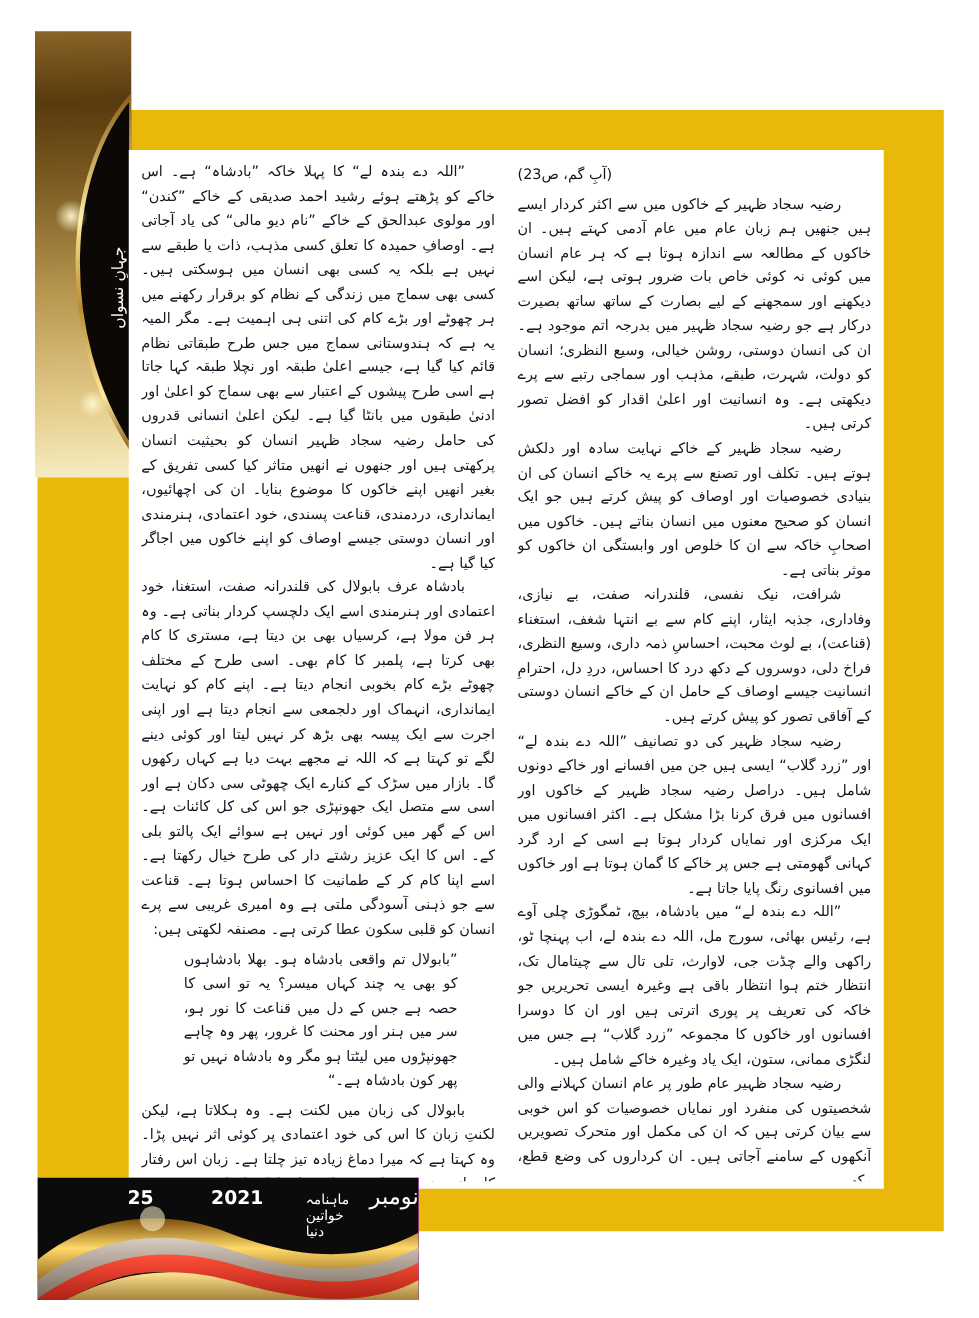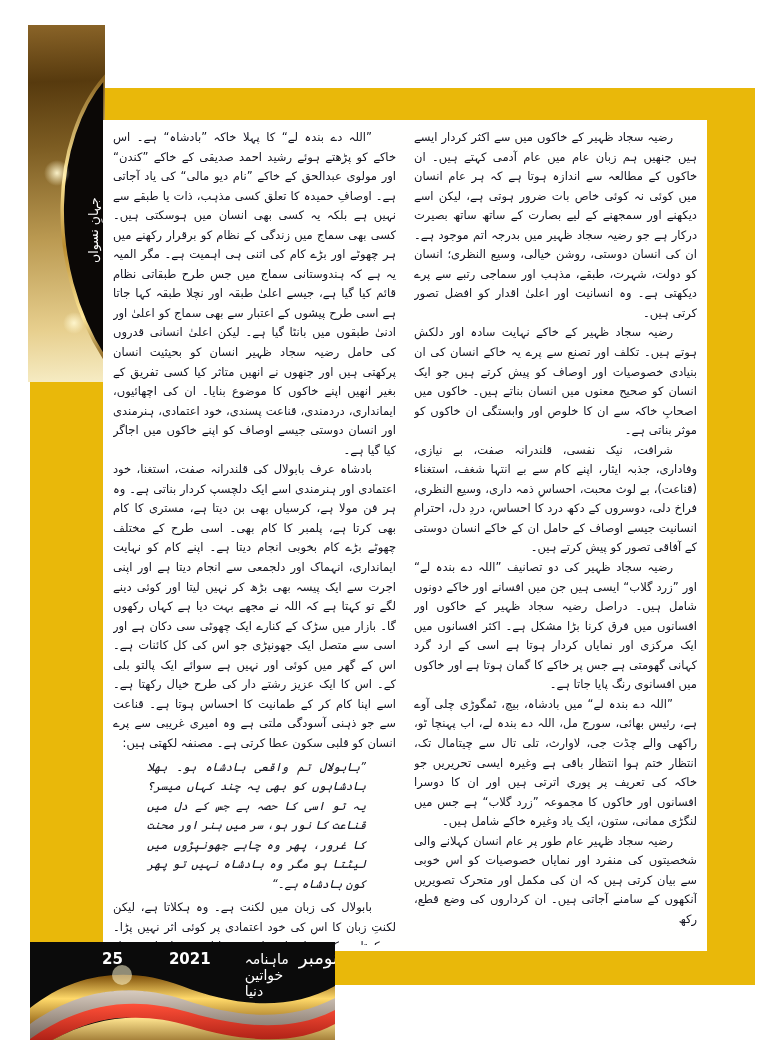--- a/index.html
+++ b/index.html
@@ -24,21 +24,21 @@
   }
   .col{flex:1 1 0;overflow:hidden;}
   .col p{
     margin:0;color:#141420;
     font-size:11.5px;line-height:1.7;
     text-align:justify;
   }
   .para-indent{text-indent:24px;}
   .quote-cont{margin:0 26px 0 30px !important;}
   .citation{text-align:left !important;margin:2px 0 4px 0 !important;}
-  .quote-block{margin:4px 30px 4px 34px !important;font-style:italic;}
+  .quote-block{margin:4px 30px 4px 34px !important;}
 
   
   .gold-strip{
     position:absolute;left:28px;top:25px;width:77px;height:357px;
     background:linear-gradient(178deg,#8a6428 0%,#573a0e 16%,#7c5c22 34%,#bb9a52 60%,#e7cf8e 85%,#f6ecc4 100%);
     overflow:hidden;
   }
   .gold-strip svg{position:absolute;left:0;top:0;}
   .v-text{
     position:absolute;top:238px;left:58px;
@@ -52,21 +52,21 @@
     background:#d946ef;overflow:hidden;
   }
   .footer-banner svg{position:absolute;left:0;top:0;}
   .footer-row{
     position:absolute;top:5px;left:0;right:0;direction:ltr;
     display:flex;align-items:baseline;color:#ffffff;padding-left:72px;
   }
   .f-num{font-weight:bold;font-size:15px;}
   .f-page{margin-right:46px;}
   .f-year{margin-right:34px;}
-  .f-mag{font-size:14px;margin-right:10px;}
+  .f-mag{font-size:11px;margin-right:10px;}
   .f-month{font-size:18px;}
 </style>
 </head>
 <body>
 
 <div class="yellow-block"></div>
 
 <div class="gold-strip">
   <svg width="77" height="357" viewBox="0 0 77 357">
     <defs>
@@ -85,20 +85,21 @@
     <path d="M77,52 C24,112 16,240 77,334 L77,52 Z" fill="#0b0806" stroke="url(#rim)" stroke-width="3.5"></path>
     <circle cx="29" cy="148" r="13" fill="url(#glow1)"></circle>
     <circle cx="46" cy="298" r="11" fill="url(#glow1)"></circle>
   </svg>
   <div class="v-text">جہانِ نسواں</div>
 </div>
 
 <div class="content-box">
   <div class="columns">
     <div class="col">
+      <p class="citation">(آبِ گم، ص23)</p>
       <p class="para-indent">رضیہ سجاد ظہیر کے خاکوں میں سے اکثر کردار ایسے ہیں جنھیں ہم زبان عام میں عام آدمی کہتے ہیں۔ ان خاکوں کے مطالعہ سے اندازہ ہوتا ہے کہ ہر عام انسان میں کوئی نہ کوئی خاص بات ضرور ہوتی ہے، لیکن اسے دیکھنے اور سمجھنے کے لیے بصارت کے ساتھ ساتھ بصیرت درکار ہے جو رضیہ سجاد ظہیر میں بدرجہ اتم موجود ہے۔ ان کی انسان دوستی، روشن خیالی، وسیع النظری؛ انسان کو دولت، شہرت، طبقے، مذہب اور سماجی رتبے سے پرے دیکھتی ہے۔ وہ انسانیت اور اعلیٰ اقدار کو افضل تصور کرتی ہیں۔</p>
       <p class="para-indent">رضیہ سجاد ظہیر کے خاکے نہایت سادہ اور دلکش ہوتے ہیں۔ تکلف اور تصنع سے پرے یہ خاکے انسان کی ان بنیادی خصوصیات اور اوصاف کو پیش کرتے ہیں جو ایک انسان کو صحیح معنوں میں انسان بناتے ہیں۔ خاکوں میں اصحابِ خاکہ سے ان کا خلوص اور وابستگی ان خاکوں کو موثر بناتی ہے۔</p>
       <p class="para-indent">شرافت، نیک نفسی، قلندرانہ صفت، بے نیازی، وفاداری، جذبہ ایثار، اپنے کام سے بے انتہا شغف، استغناء (قناعت)، بے لوث محبت، احساسِ ذمہ داری، وسیع النظری، فراخ دلی، دوسروں کے دکھ درد کا احساس، دردِ دل، احترامِ انسانیت جیسے اوصاف کے حامل ان کے خاکے انسان دوستی کے آفاقی تصور کو پیش کرتے ہیں۔</p>
       <p class="para-indent">رضیہ سجاد ظہیر کی دو تصانیف ”اللہ دے بندہ لے“ اور ”زرد گلاب“ ایسی ہیں جن میں افسانے اور خاکے دونوں شامل ہیں۔ دراصل رضیہ سجاد ظہیر کے خاکوں اور افسانوں میں فرق کرنا بڑا مشکل ہے۔ اکثر افسانوں میں ایک مرکزی اور نمایاں کردار ہوتا ہے اسی کے ارد گرد کہانی گھومتی ہے جس پر خاکے کا گمان ہوتا ہے اور خاکوں میں افسانوی رنگ پایا جاتا ہے۔</p>
       <p class="para-indent">”اللہ دے بندہ لے“ میں بادشاہ، بیچ، ٹمگوڑی چلی آوے ہے، رئیس بھائی، سورج مل، اللہ دے بندہ لے، اب پہنچا ٹو، راکھی والے چڈت جی، لاوارث، تلی تال سے چیتامال تک، انتظار ختم ہوا انتظار باقی ہے وغیرہ ایسی تحریریں جو خاکہ کی تعریف پر پوری اترتی ہیں اور ان کا دوسرا افسانوں اور خاکوں کا مجموعہ ”زرد گلاب“ ہے جس میں لنگڑی ممانی، ستون، ایک یاد وغیرہ خاکے شامل ہیں۔</p>
       <p class="para-indent">رضیہ سجاد ظہیر عام طور پر عام انسان کہلانے والی شخصیتوں کی منفرد اور نمایاں خصوصیات کو اس خوبی سے بیان کرتی ہیں کہ ان کی مکمل اور متحرک تصویریں آنکھوں کے سامنے آجاتی ہیں۔ ان کرداروں کی وضع قطع، رکھ</p>
     </div>
     <div class="col">
       <p class="para-indent">”اللہ دے بندہ لے“ کا پہلا خاکہ ”بادشاہ“ ہے۔ اس خاکے کو پڑھتے ہوئے رشید احمد صدیقی کے خاکے ”کندن“ اور مولوی عبدالحق کے خاکے ”نام دیو مالی“ کی یاد آجاتی ہے۔ اوصافِ حمیدہ کا تعلق کسی مذہب، ذات یا طبقے سے نہیں ہے بلکہ یہ کسی بھی انسان میں ہوسکتی ہیں۔ کسی بھی سماج میں زندگی کے نظام کو برقرار رکھنے میں ہر چھوٹے اور بڑے کام کی اتنی ہی اہمیت ہے۔ مگر المیہ یہ ہے کہ ہندوستانی سماج میں جس طرح طبقاتی نظام قائم کیا گیا ہے، جیسے اعلیٰ طبقہ اور نچلا طبقہ کہا جاتا ہے اسی طرح پیشوں کے اعتبار سے بھی سماج کو اعلیٰ اور ادنیٰ طبقوں میں بانٹا گیا ہے۔ لیکن اعلیٰ انسانی قدروں کی حامل رضیہ سجاد ظہیر انسان کو بحیثیت انسان پرکھتی ہیں اور جنھوں نے انھیں متاثر کیا کسی تفریق کے بغیر انھیں اپنے خاکوں کا موضوع بنایا۔ ان کی اچھائیوں، ایمانداری، دردمندی، قناعت پسندی، خود اعتمادی، ہنرمندی اور انسان دوستی جیسے اوصاف کو اپنے خاکوں میں اجاگر کیا گیا ہے۔</p>
       <p class="para-indent">بادشاہ عرف بابولال کی قلندرانہ صفت، استغنا، خود اعتمادی اور ہنرمندی اسے ایک دلچسپ کردار بناتی ہے۔ وہ ہر فن مولا ہے، کرسیاں بھی بن دیتا ہے، مستری کا کام بھی کرتا ہے، پلمبر کا کام بھی۔ اسی طرح کے مختلف چھوٹے بڑے کام بخوبی انجام دیتا ہے۔ اپنے کام کو نہایت ایمانداری، انہماک اور دلجمعی سے انجام دیتا ہے اور اپنی اجرت سے ایک پیسہ بھی بڑھ کر نہیں لیتا اور کوئی دینے لگے تو کہتا ہے کہ اللہ نے مجھے بہت دیا ہے کہاں رکھوں گا۔ بازار میں سڑک کے کنارے ایک چھوٹی سی دکان ہے اور اسی سے متصل ایک جھونپڑی جو اس کی کل کائنات ہے۔ اس کے گھر میں کوئی اور نہیں ہے سوائے ایک پالتو بلی کے۔ اس کا ایک عزیز رشتے دار کی طرح خیال رکھتا ہے۔ اسے اپنا کام کر کے طمانیت کا احساس ہوتا ہے۔ قناعت سے جو ذہنی آسودگی ملتی ہے وہ امیری غریبی سے پرے انسان کو قلبی سکون عطا کرتی ہے۔ مصنفہ لکھتی ہیں:</p>

